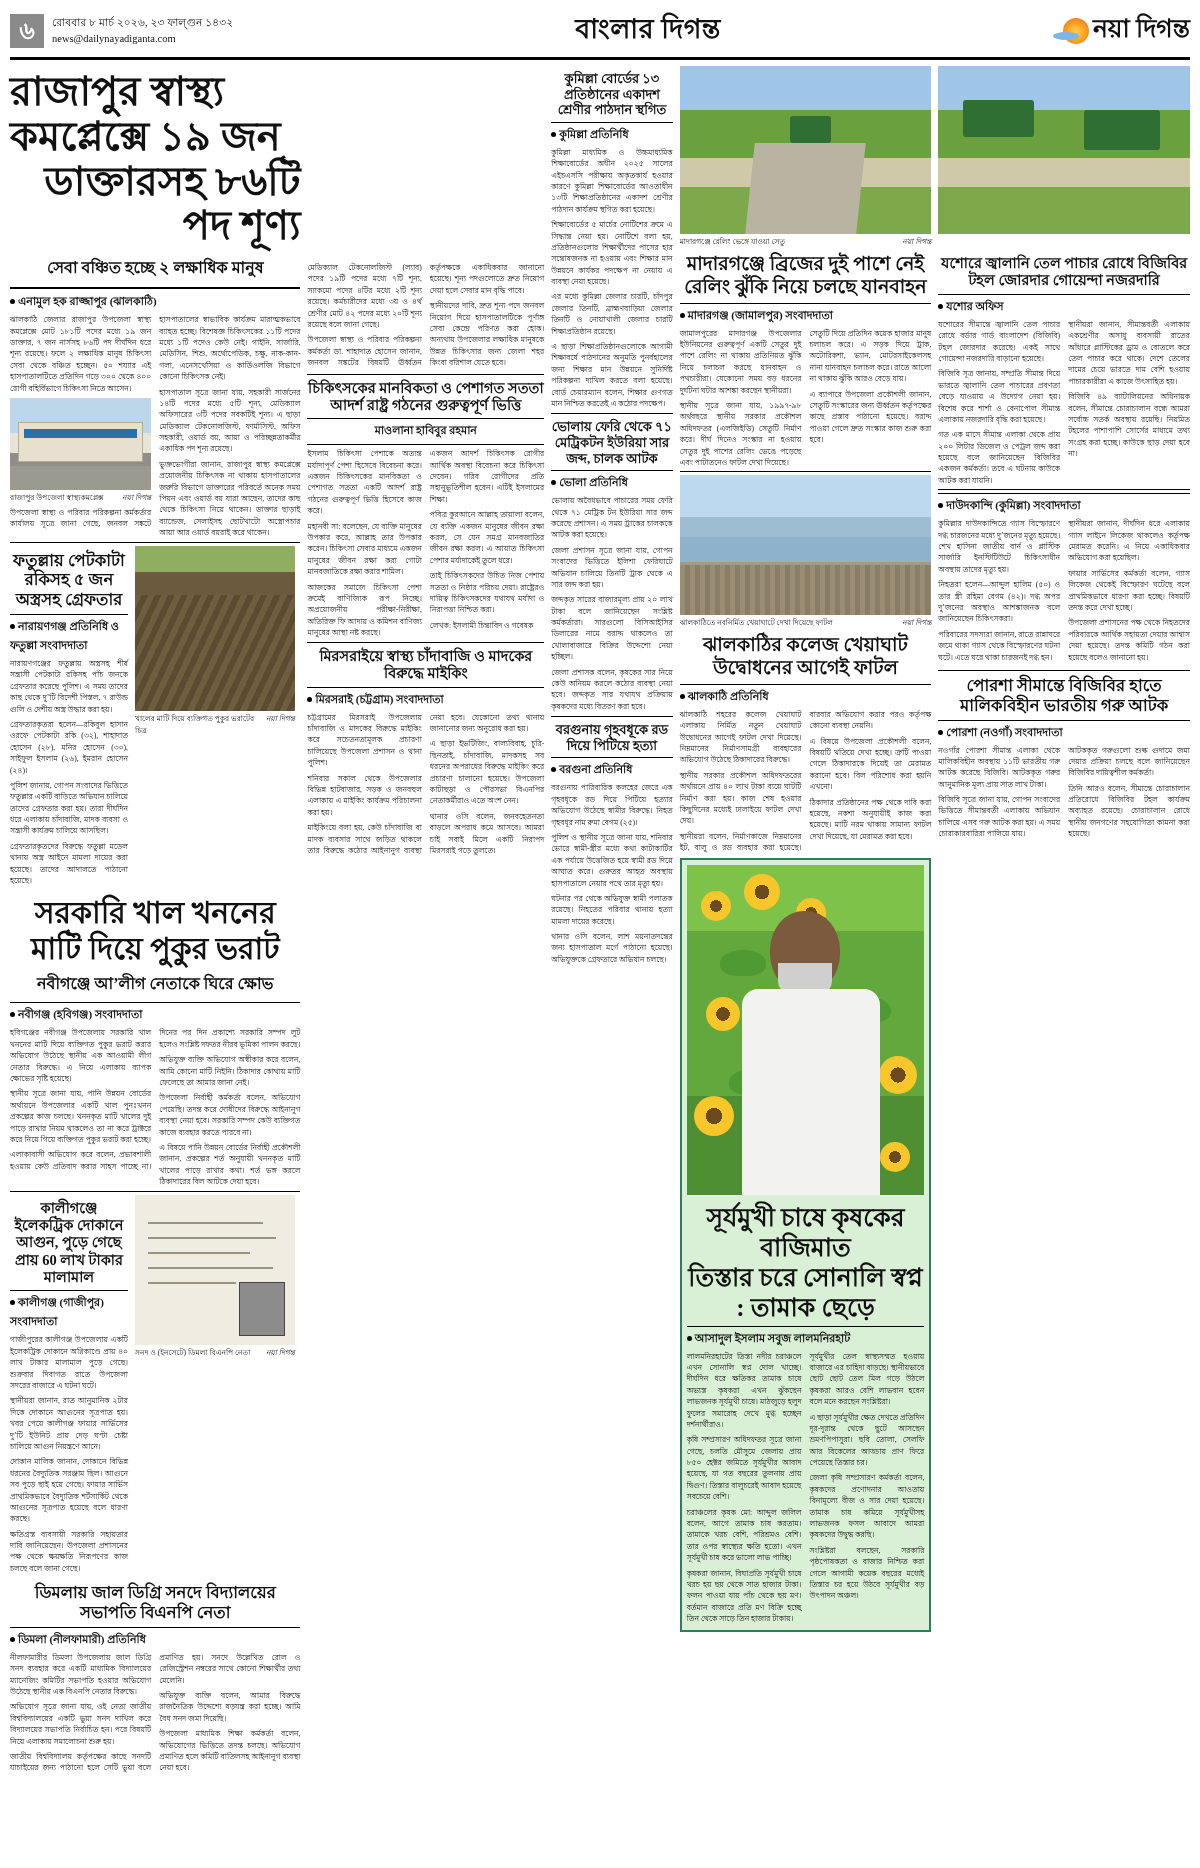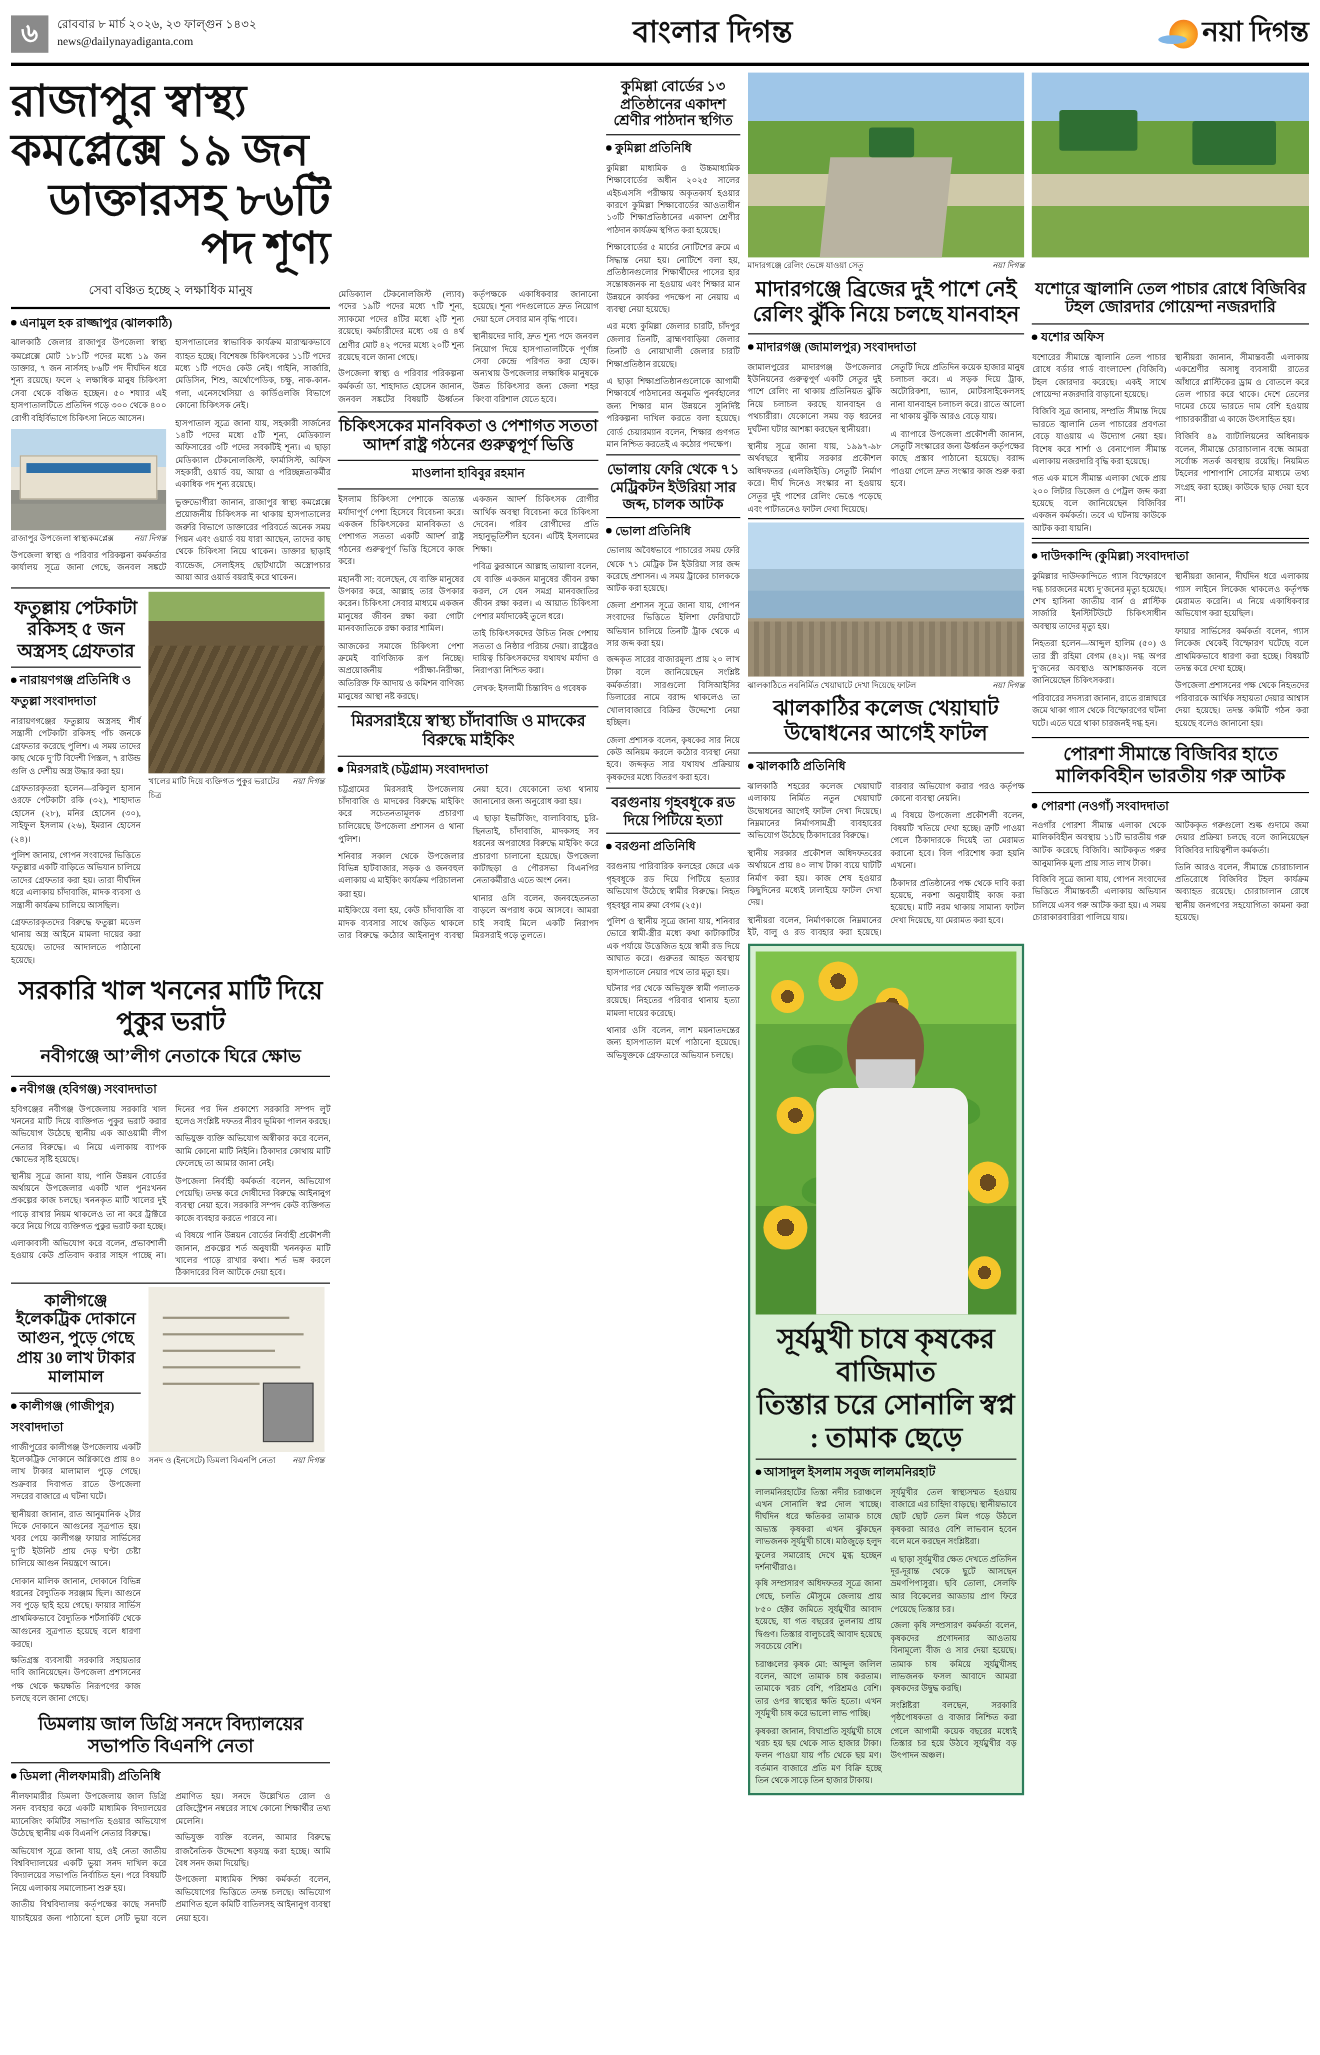--- a/index.html
+++ b/index.html
@@ -51,24 +51,24 @@
   .c3 { width:122px; }
   .c4 { width:253px; }
   .c5 { width:253px; }
 
   
   h1.lead {
     font-size:40px; line-height:1.12; font-weight:bold; margin:4px 0 0 0;
     text-align:right;
   }
   h1.lead .l1 { display:block; text-align:left; }
-  .lead-sub { text-align:center; font-size:11px; font-weight:normal; margin:6px 0 5px 0; }
+  .lead-sub { text-align:center; font-size:16px; font-weight:bold; margin:6px 0 5px 0; }
 
   h2.hl { font-weight:bold; line-height:1.2; margin:5px 0 4px 0; text-align:center; }
-  .hl-24 { font-size:23px; }
+  .hl-24 { font-size:30px; }
   .hl-20 { font-size:19px; }
   .hl-17 { font-size:16.5px; }
   .hl-15 { font-size:14.5px; }
   .hl-13 { font-size:13px; }
 
   .sub-center { text-align:center; font-size:16px; font-weight:bold; margin:2px 0 4px; }
 
   .byline { font-size:11px; font-weight:bold; margin:3px 0 2px 0; }
   .byline .dot { display:inline-block; width:5px;height:5px;border-radius:50%;background:#000;margin-right:3px; vertical-align:1px;}
 
@@ -204,21 +204,21 @@
         <p class="body">এলাকাবাসী অভিযোগ করে বলেন, প্রভাবশালী হওয়ায় কেউ প্রতিবাদ করার সাহস পাচ্ছে না। দিনের পর দিন প্রকাশ্যে সরকারি সম্পদ লুট হলেও সংশ্লিষ্ট দফতর নীরব ভূমিকা পালন করছে।</p>
         <p class="body">অভিযুক্ত ব্যক্তি অভিযোগ অস্বীকার করে বলেন, আমি কোনো মাটি নিইনি। ঠিকাদার কোথায় মাটি ফেলেছে তা আমার জানা নেই।</p>
         <p class="body">উপজেলা নির্বাহী কর্মকর্তা বলেন, অভিযোগ পেয়েছি। তদন্ত করে দোষীদের বিরুদ্ধে আইনানুগ ব্যবস্থা নেয়া হবে। সরকারি সম্পদ কেউ ব্যক্তিগত কাজে ব্যবহার করতে পারবে না।</p>
         <p class="body">এ বিষয়ে পানি উন্নয়ন বোর্ডের নির্বাহী প্রকৌশলী জানান, প্রকল্পের শর্ত অনুযায়ী খননকৃত মাটি খালের পাড়ে রাখার কথা। শর্ত ভঙ্গ করলে ঠিকাদারের বিল আটকে দেয়া হবে।</p>
       </div>
 
       <div class="hr1"></div>
 
       <div style="display:flex; gap:7px;">
         <div style="width:118px;">
-          <h2 class="hl hl-15">কালীগঞ্জে ইলেকট্রিক দোকানে আগুন, পুড়ে গেছে প্রায় 30 লাখ টাকার মালামাল</h2>
+          <h2 class="hl hl-15">কালীগঞ্জে ইলেকট্রিক দোকানে আগুন, পুড়ে গেছে প্রায় 60 লাখ টাকার মালামাল</h2>
           <div class="hr1"></div>
           <div class="byline"><span class="dot"></span><span>কালীগঞ্জ (গাজীপুর) সংবাদদাতা</span></div>
           <p class="body">গাজীপুরের কালীগঞ্জ উপজেলায় একটি ইলেকট্রিক দোকানে অগ্নিকাণ্ডে প্রায় ৪০ লাখ টাকার মালামাল পুড়ে গেছে। শুক্রবার দিবাগত রাতে উপজেলা সদরের বাজারে এ ঘটনা ঘটে।</p>
           <p class="body">স্থানীয়রা জানান, রাত আনুমানিক ২টার দিকে দোকানে আগুনের সূত্রপাত হয়। খবর পেয়ে কালীগঞ্জ ফায়ার সার্ভিসের দু’টি ইউনিট প্রায় দেড় ঘণ্টা চেষ্টা চালিয়ে আগুন নিয়ন্ত্রণে আনে।</p>
           <p class="body">দোকান মালিক জানান, দোকানে বিভিন্ন ধরনের বৈদ্যুতিক সরঞ্জাম ছিল। আগুনে সব পুড়ে ছাই হয়ে গেছে। ফায়ার সার্ভিস প্রাথমিকভাবে বৈদ্যুতিক শর্টসার্কিট থেকে আগুনের সূত্রপাত হয়েছে বলে ধারণা করছে।</p>
           <p class="body">ক্ষতিগ্রস্ত ব্যবসায়ী সরকারি সহায়তার দাবি জানিয়েছেন। উপজেলা প্রশাসনের পক্ষ থেকে ক্ষয়ক্ষতি নিরূপণের কাজ চলছে বলে জানা গেছে।</p>
         </div>
         <div style="width:160px;">
           <div class="photo ph-doc" style="height:150px;">
             <div class="line" style="top:18%;width:72%"></div>

